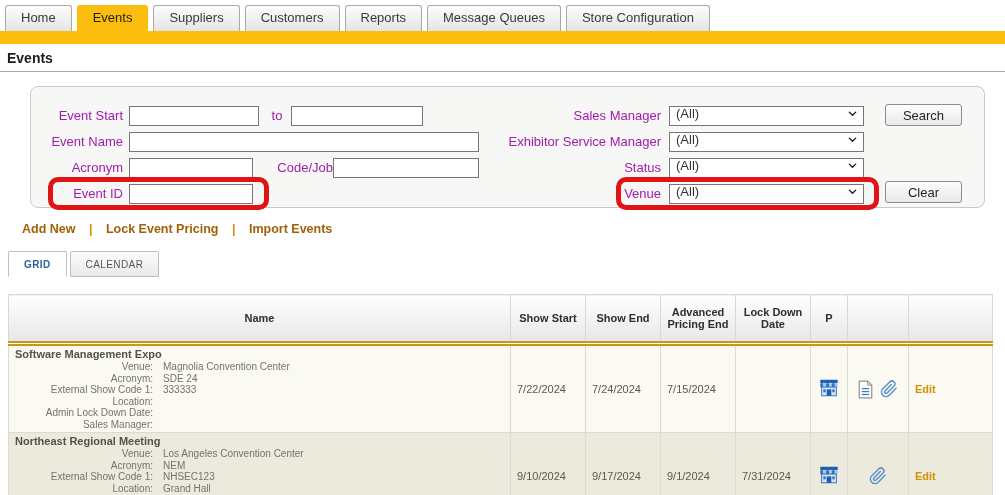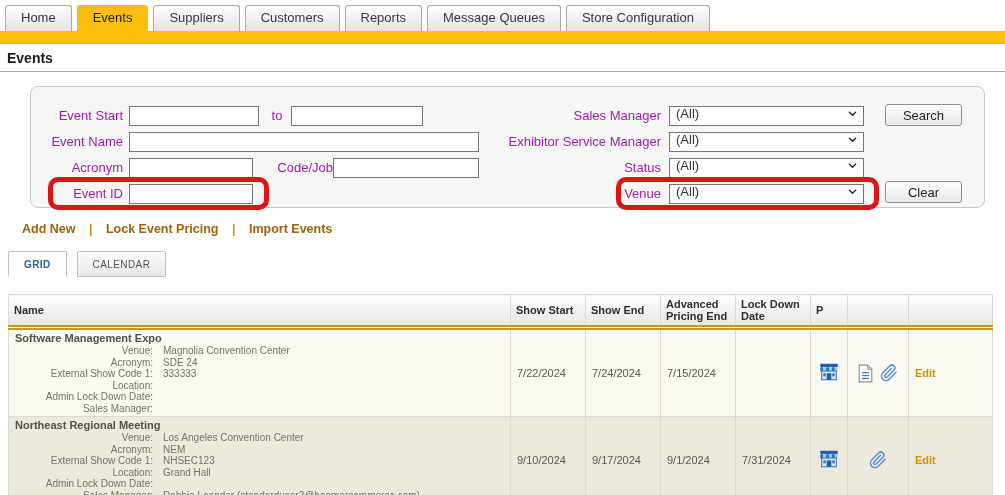--- a/index.html
+++ b/index.html
@@ -56,31 +56,31 @@
 
   
   .actions { margin:14px 0 0 22px; font-size:12.5px; font-weight:bold; color:#D19200; height:16px; }
   .action-link { color:#a16207; cursor:pointer; }
   .action-sep { color:#D19200; margin:0 10px; font-weight:bold; }
 
   
   .viewtabs { margin:12px 0 0 8px; display:flex; height:27px; align-items:flex-end; }
   .vtab {
     padding:7px 15px 6px 15px; font-size:10px; letter-spacing:.4px;
-    border:1px solid #bfbfbf; border-radius:2px 2px 0 0; margin-right:10px; cursor:pointer;
+    border:1px solid #bfbfbf; border-radius:2px 2px 0 0; margin-right:3px; cursor:pointer;
   }
   .vtab.active { background:#fff; color:#2A6496; font-weight:bold; border-bottom-color:#fff; }
   .vtab.idle { background:linear-gradient(#fcfcfc,#e9e9e9); color:#555; }
 
   
   table.grid { margin:17px 0 0 8px; border-collapse:collapse; width:984px; table-layout:fixed; }
   table.grid th {
     background:linear-gradient(#ffffff,#e7e7e7);
-    font-size:11px; font-weight:bold; color:#2e2e2e; text-align:left;
-    padding:3px 5px; border:1px solid #d8d8d8;
+    font-size:11px; font-weight:bold; color:#2e2e2e; text-align:center;
+    padding:11px 5px; border:1px solid #d8d8d8;
     border-bottom:5px double #C9971C; height:28px; vertical-align:middle;
   }
   table.grid td {
     border:1px solid #dddbd0; font-size:11px; color:#5a5a4d;
     padding:2px 6px; vertical-align:middle; height:84px;
   }
   tr.row-a td { background:#fafaf3; }
   tr.row-b td { background:#eceadc; }
   td.name-cell { vertical-align:top; padding:4px 4px 0 12px; }
   .ev-title { font-size:11px; font-weight:bold; color:#52524a; margin-bottom:1px; }

